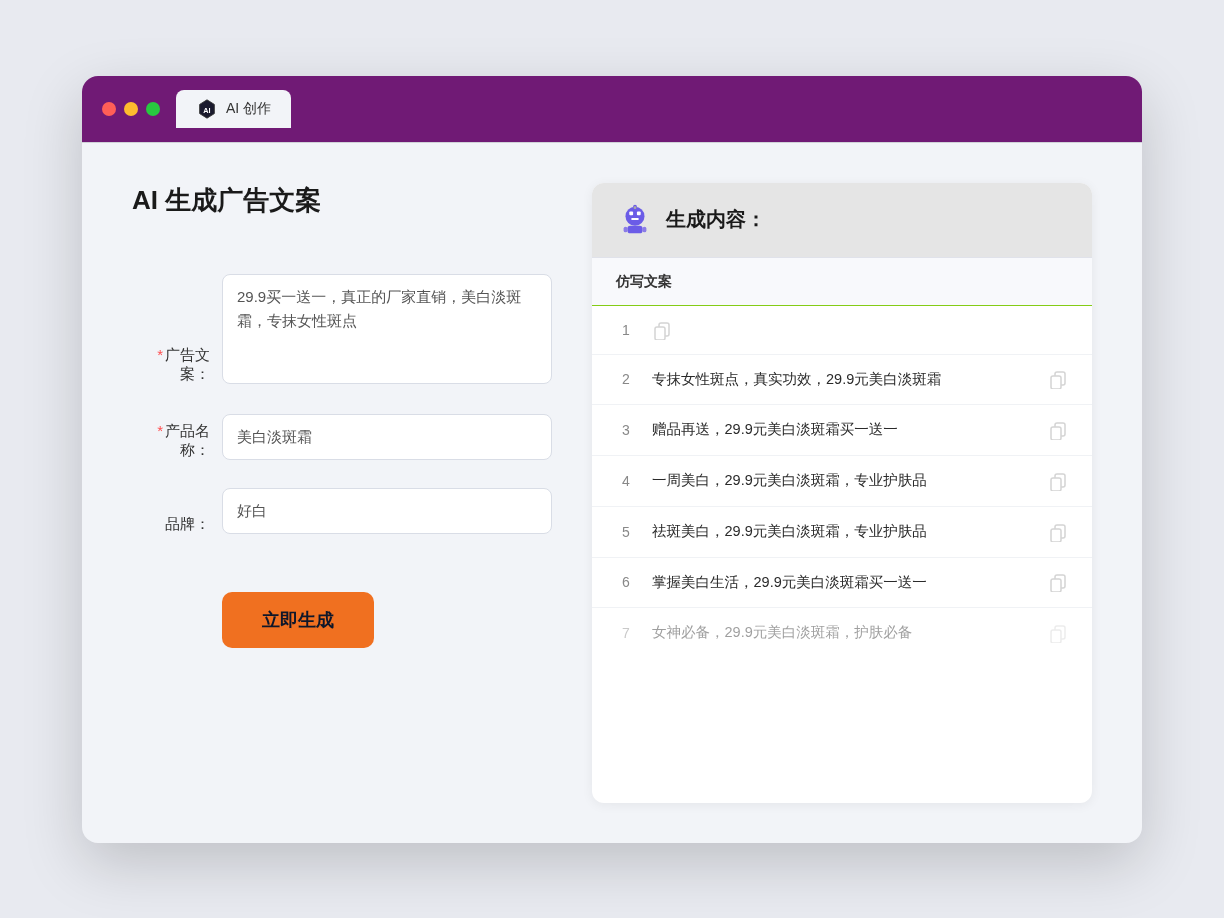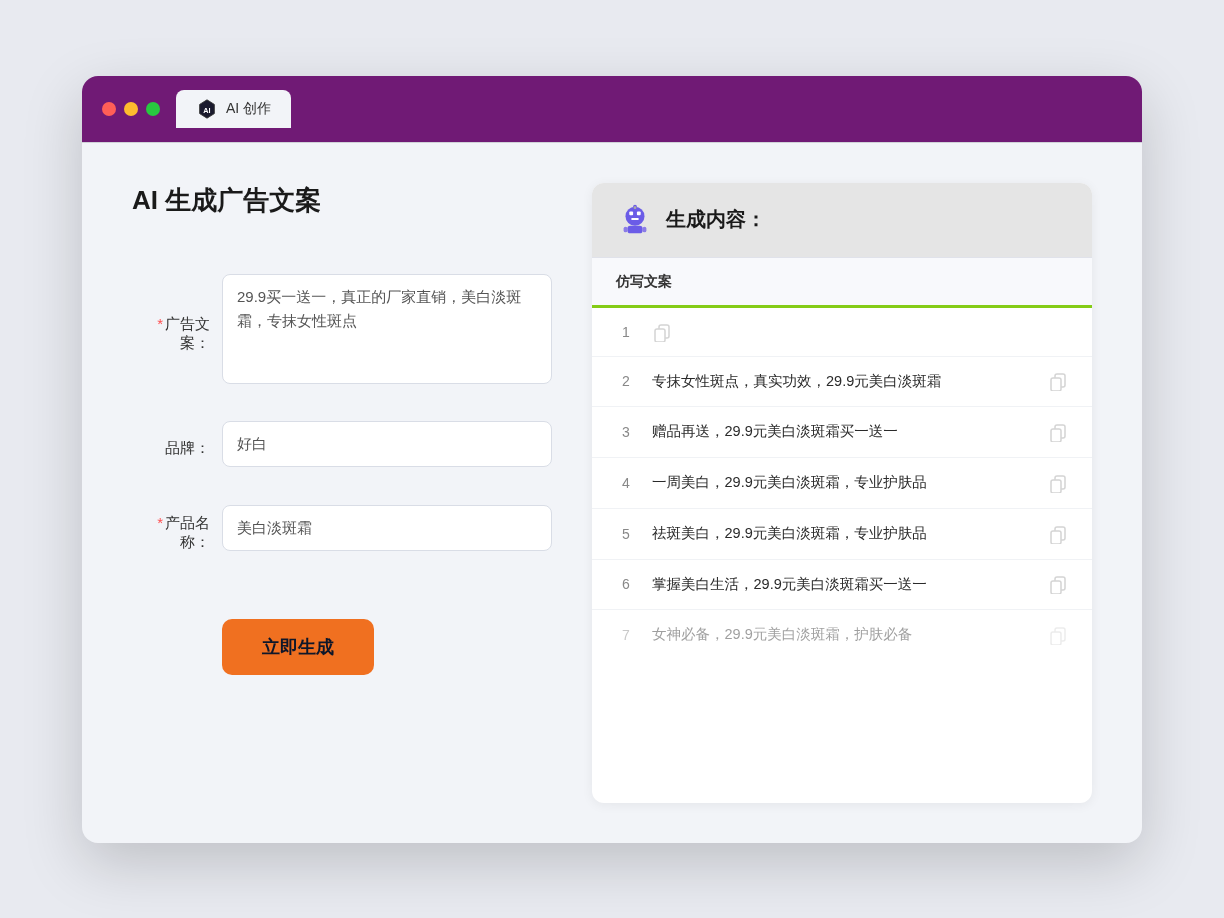--- a/index.html
+++ b/index.html
@@ -74,22 +74,22 @@
 
     .page-title {
       font-size: 26px;
       font-weight: 700;
       color: #1a1a1a;
       margin-bottom: 56px;
     }
 
     .form-row {
       display: flex;
-      align-items: center;
-      margin-bottom: 37px;
+      align-items: flex-end;
+      margin-bottom: 28px;
     }
 
     .form-label {
       font-size: 15px;
       color: #333;
       width: 90px;
       text-align: right;
       padding-right: 12px;
       padding-top: 10px;
       flex-shrink: 0;
@@ -157,21 +157,21 @@
 
     .results-title {
       font-size: 20px;
       font-weight: 600;
       color: #1a1a1a;
     }
 
     .results-table-header {
       padding: 14px 24px;
       background: #f8f9fc;
-      border-bottom: 3px solid #84cc16;
+      border-bottom: 1px solid #84cc16;
     }
 
     .results-table-header span {
       font-size: 14px;
       font-weight: 600;
       color: #333;
     }
 
     .result-item {
       display: flex;
@@ -241,30 +241,30 @@
       
       <div class="form-row">
         <div class="form-label">
           <span class="required-star">*</span><span>广告文案：</span>
         </div>
         <textarea class="form-input form-textarea" style="">29.9买一送一，真正的厂家直销，美白淡斑霜，专抹女性斑点</textarea>
       </div>
 
       
       <div class="form-row">
-        <div class="form-label">品牌：</div>
-        <input type="text" class="form-input" value="好白" style="">
-      </div>
-
-      
-      <div class="form-row">
         <div class="form-label">
           <span class="required-star">*</span><span>产品名称：</span>
         </div>
         <input type="text" class="form-input" value="美白淡斑霜" style="">
+      </div>
+
+      
+      <div class="form-row">
+        <div class="form-label">品牌：</div>
+        <input type="text" class="form-input" value="好白" style="">
       </div>
 
       
       <button class="generate-btn">立即生成</button>
     </div>
 
     <div class="right-panel">
 
       <div class="results-header">
 

